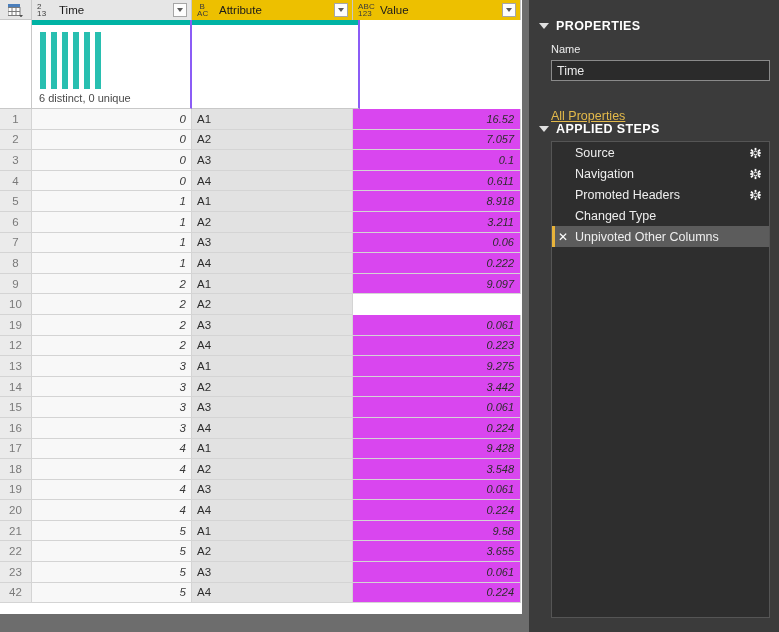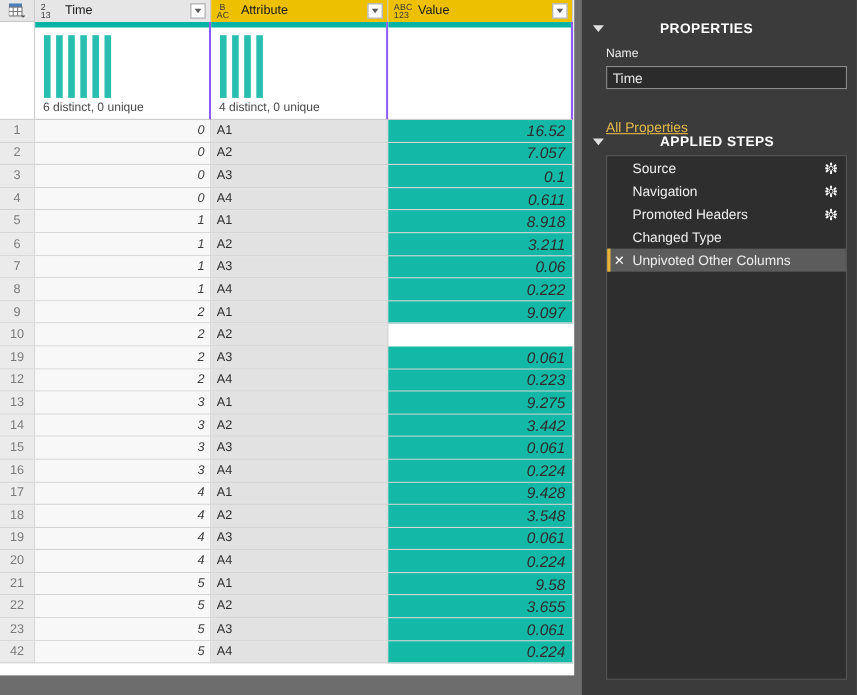--- a/index.html
+++ b/index.html
@@ -100,38 +100,37 @@
     display: flex; align-items: center; justify-content: flex-end;
     padding-right: 5px;
   }
   .c-attr {
     background: #e2e2e2; color: #2d2d2d;
     border-right: 1px solid #d4d4d4; border-bottom: 1px solid #d4d4d4;
     font-size: 11.5px;
     display: flex; align-items: center; padding-left: 5px;
   }
   .c-val {
-    background: #14b8a6; color: #2d2d2d;
+    background: #d946ef; color: #2d2d2d;
     border-right: 1px solid #d4d4d4; border-bottom: 1px solid #d4d4d4;
-    font-size: 14px; font-style: italic;
+    font-size: 11px; font-style: italic;
     display: flex; align-items: center; justify-content: flex-end;
     padding-right: 6px;
   }
 
   
   #side {
     width: 250px; height: 632px;
     background: #3b3b3b; color: #f0f0f0;
     position: relative;
   }
   .sec-head {
     display: flex; align-items: center;
     font-size: 12.5px; font-weight: bold; letter-spacing: .4px;
     color: #ffffff;
-    gap: 44px;
   }
   .tri {
     width: 0; height: 0; margin-right: 7px;
     border-left: 5px solid transparent;
     border-right: 5px solid transparent;
     border-top: 6px solid #e0e0e0;
   }
   #props-head { position: absolute; left: 10px; top: 19px; }
   #name-label { position: absolute; left: 22px; top: 43px; font-size: 11px; color: #ececec; }
   #name-input {
@@ -235,30 +234,20 @@
           <div class="qual-topbar"></div>
           <div class="bars">
             <b></b>
               <b></b>
               <b></b>
               <b></b>
               <b></b>
               <b></b>
           </div>
           <div class="qual-text">6 distinct, 0 unique</div>
-        </div>
-        <div class="qual-cell" style="width:161px">
-          <div class="qual-topbar"></div>
-          <div class="bars">
-            <b></b>
-              <b></b>
-              <b></b>
-              <b></b>
-          </div>
-          <div class="qual-text">4 distinct, 0 unique</div>
         </div>
         <div class="qual-cell" style="width:168px">
           <div class="qual-topbar"></div>
         </div>
       </div>
 
       <div id="rows">
           <div class="row">
             <div class="c-num">1</div>
             <div class="c-time" style="width:160px">0</div>

